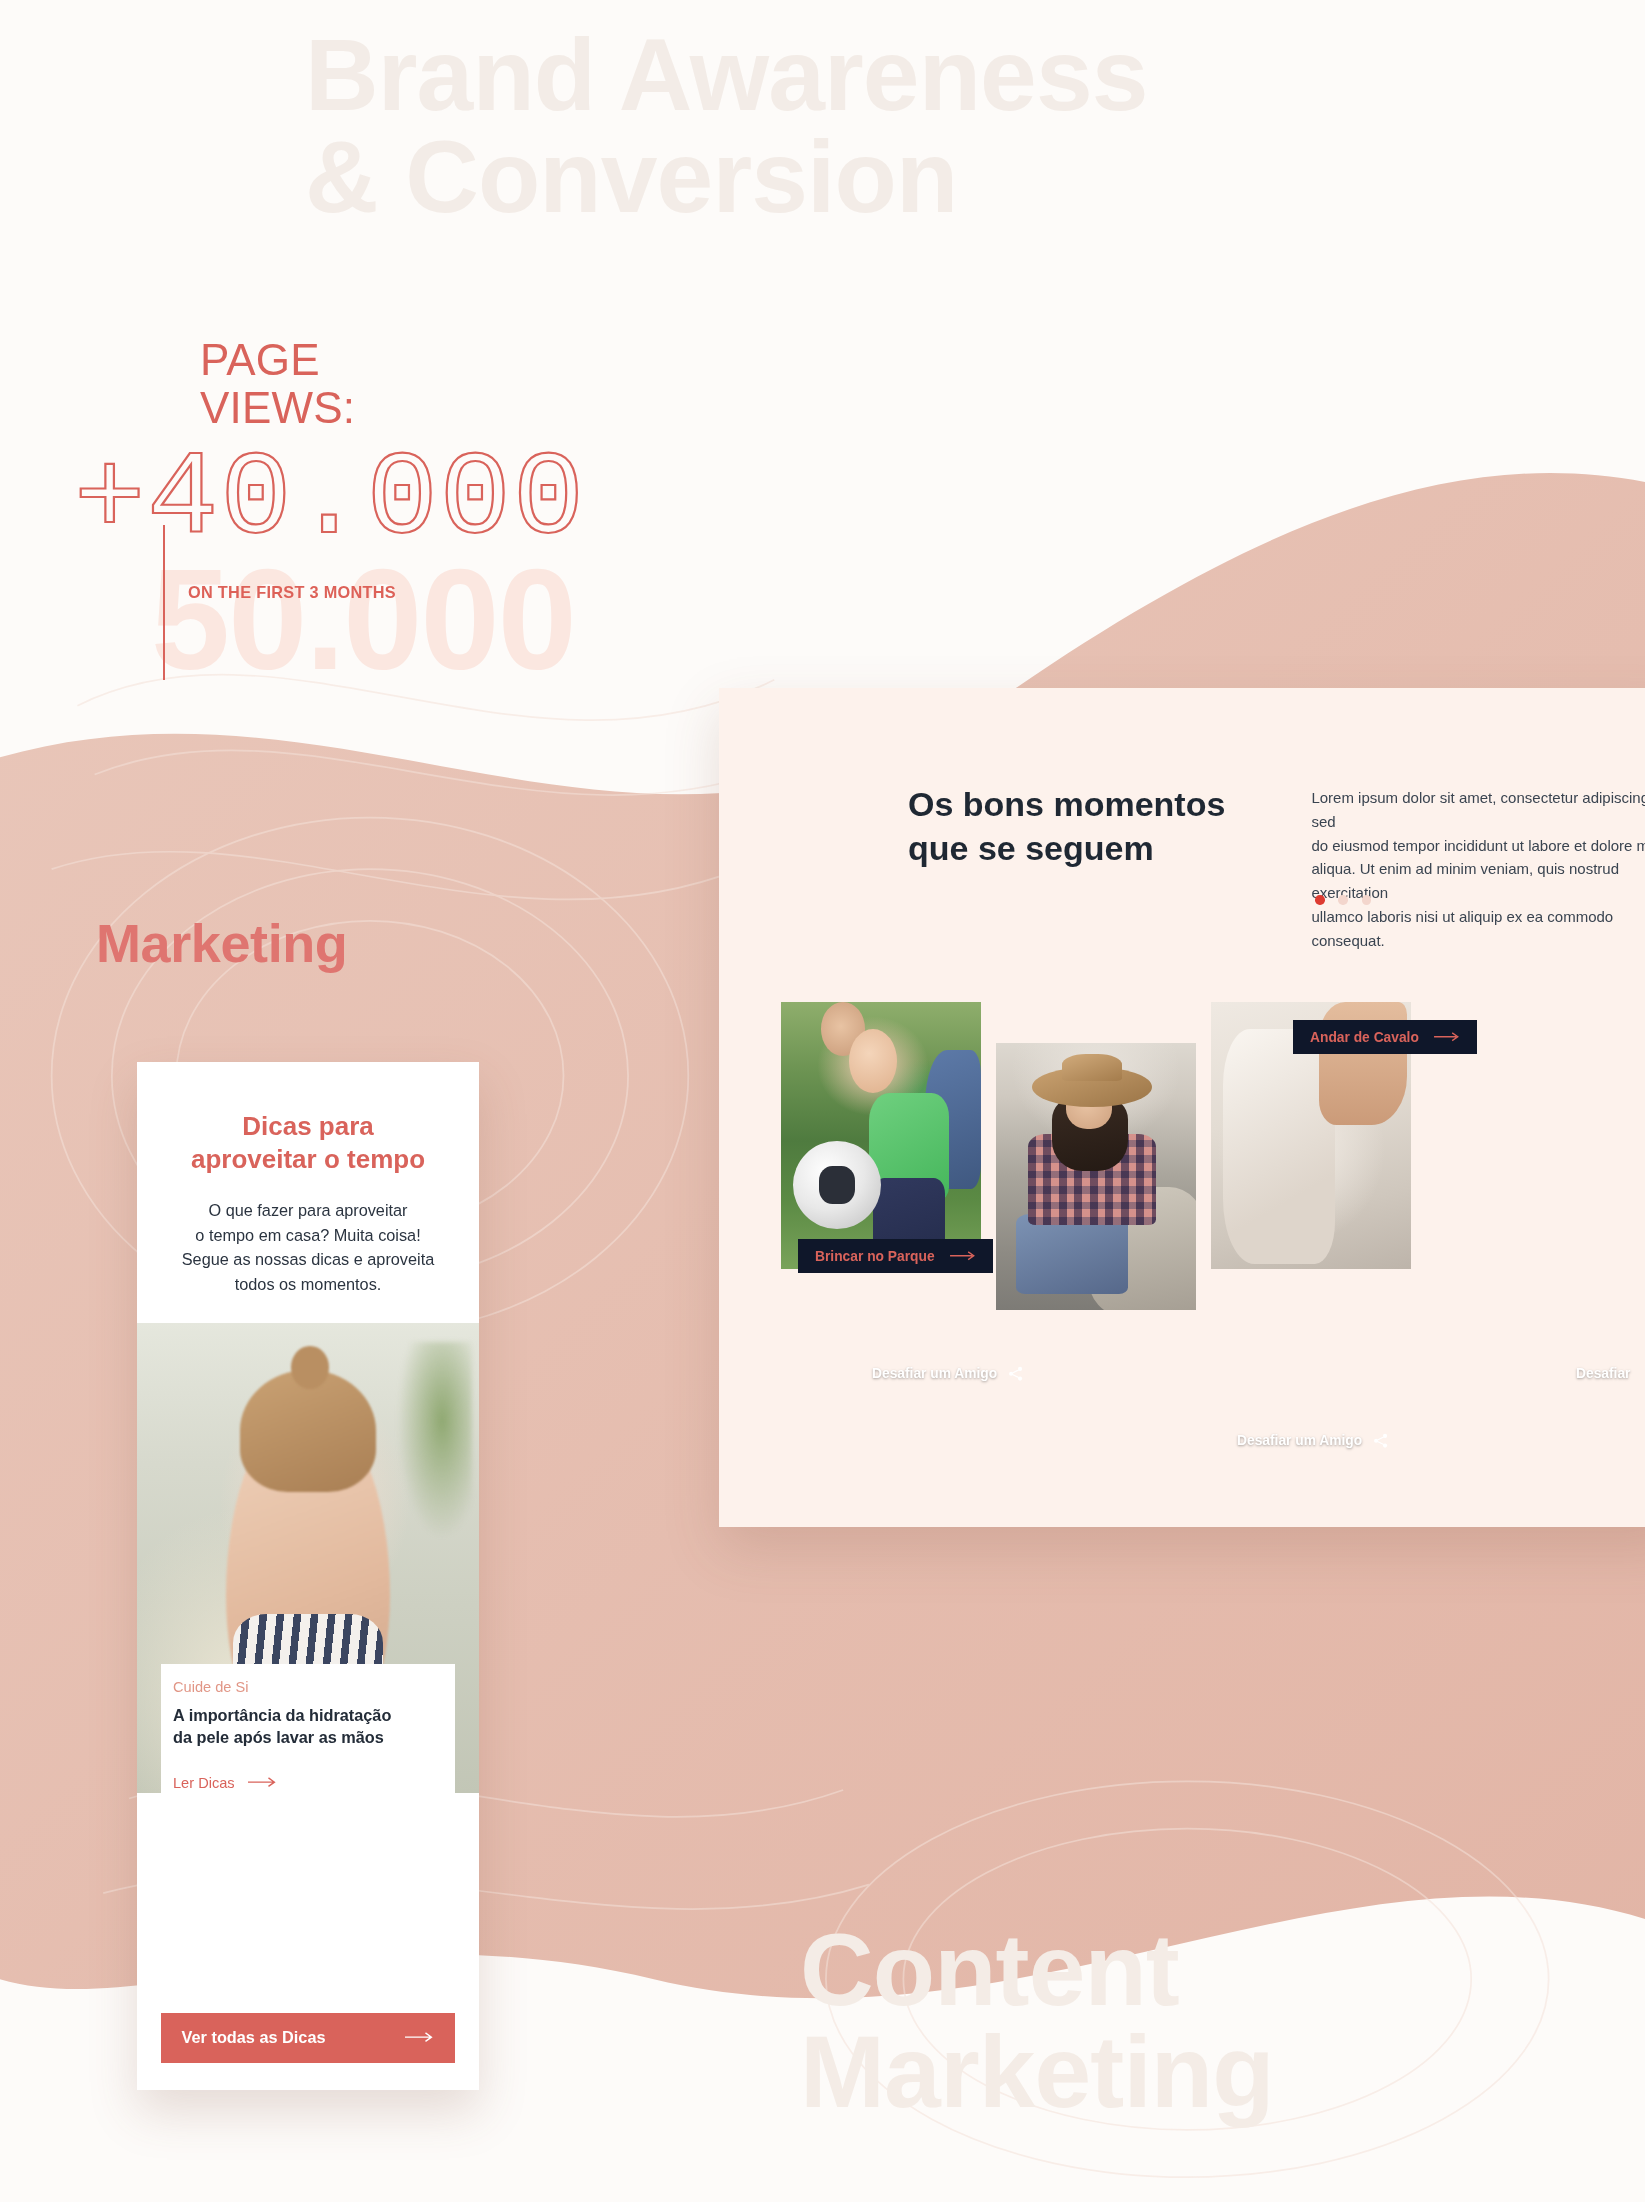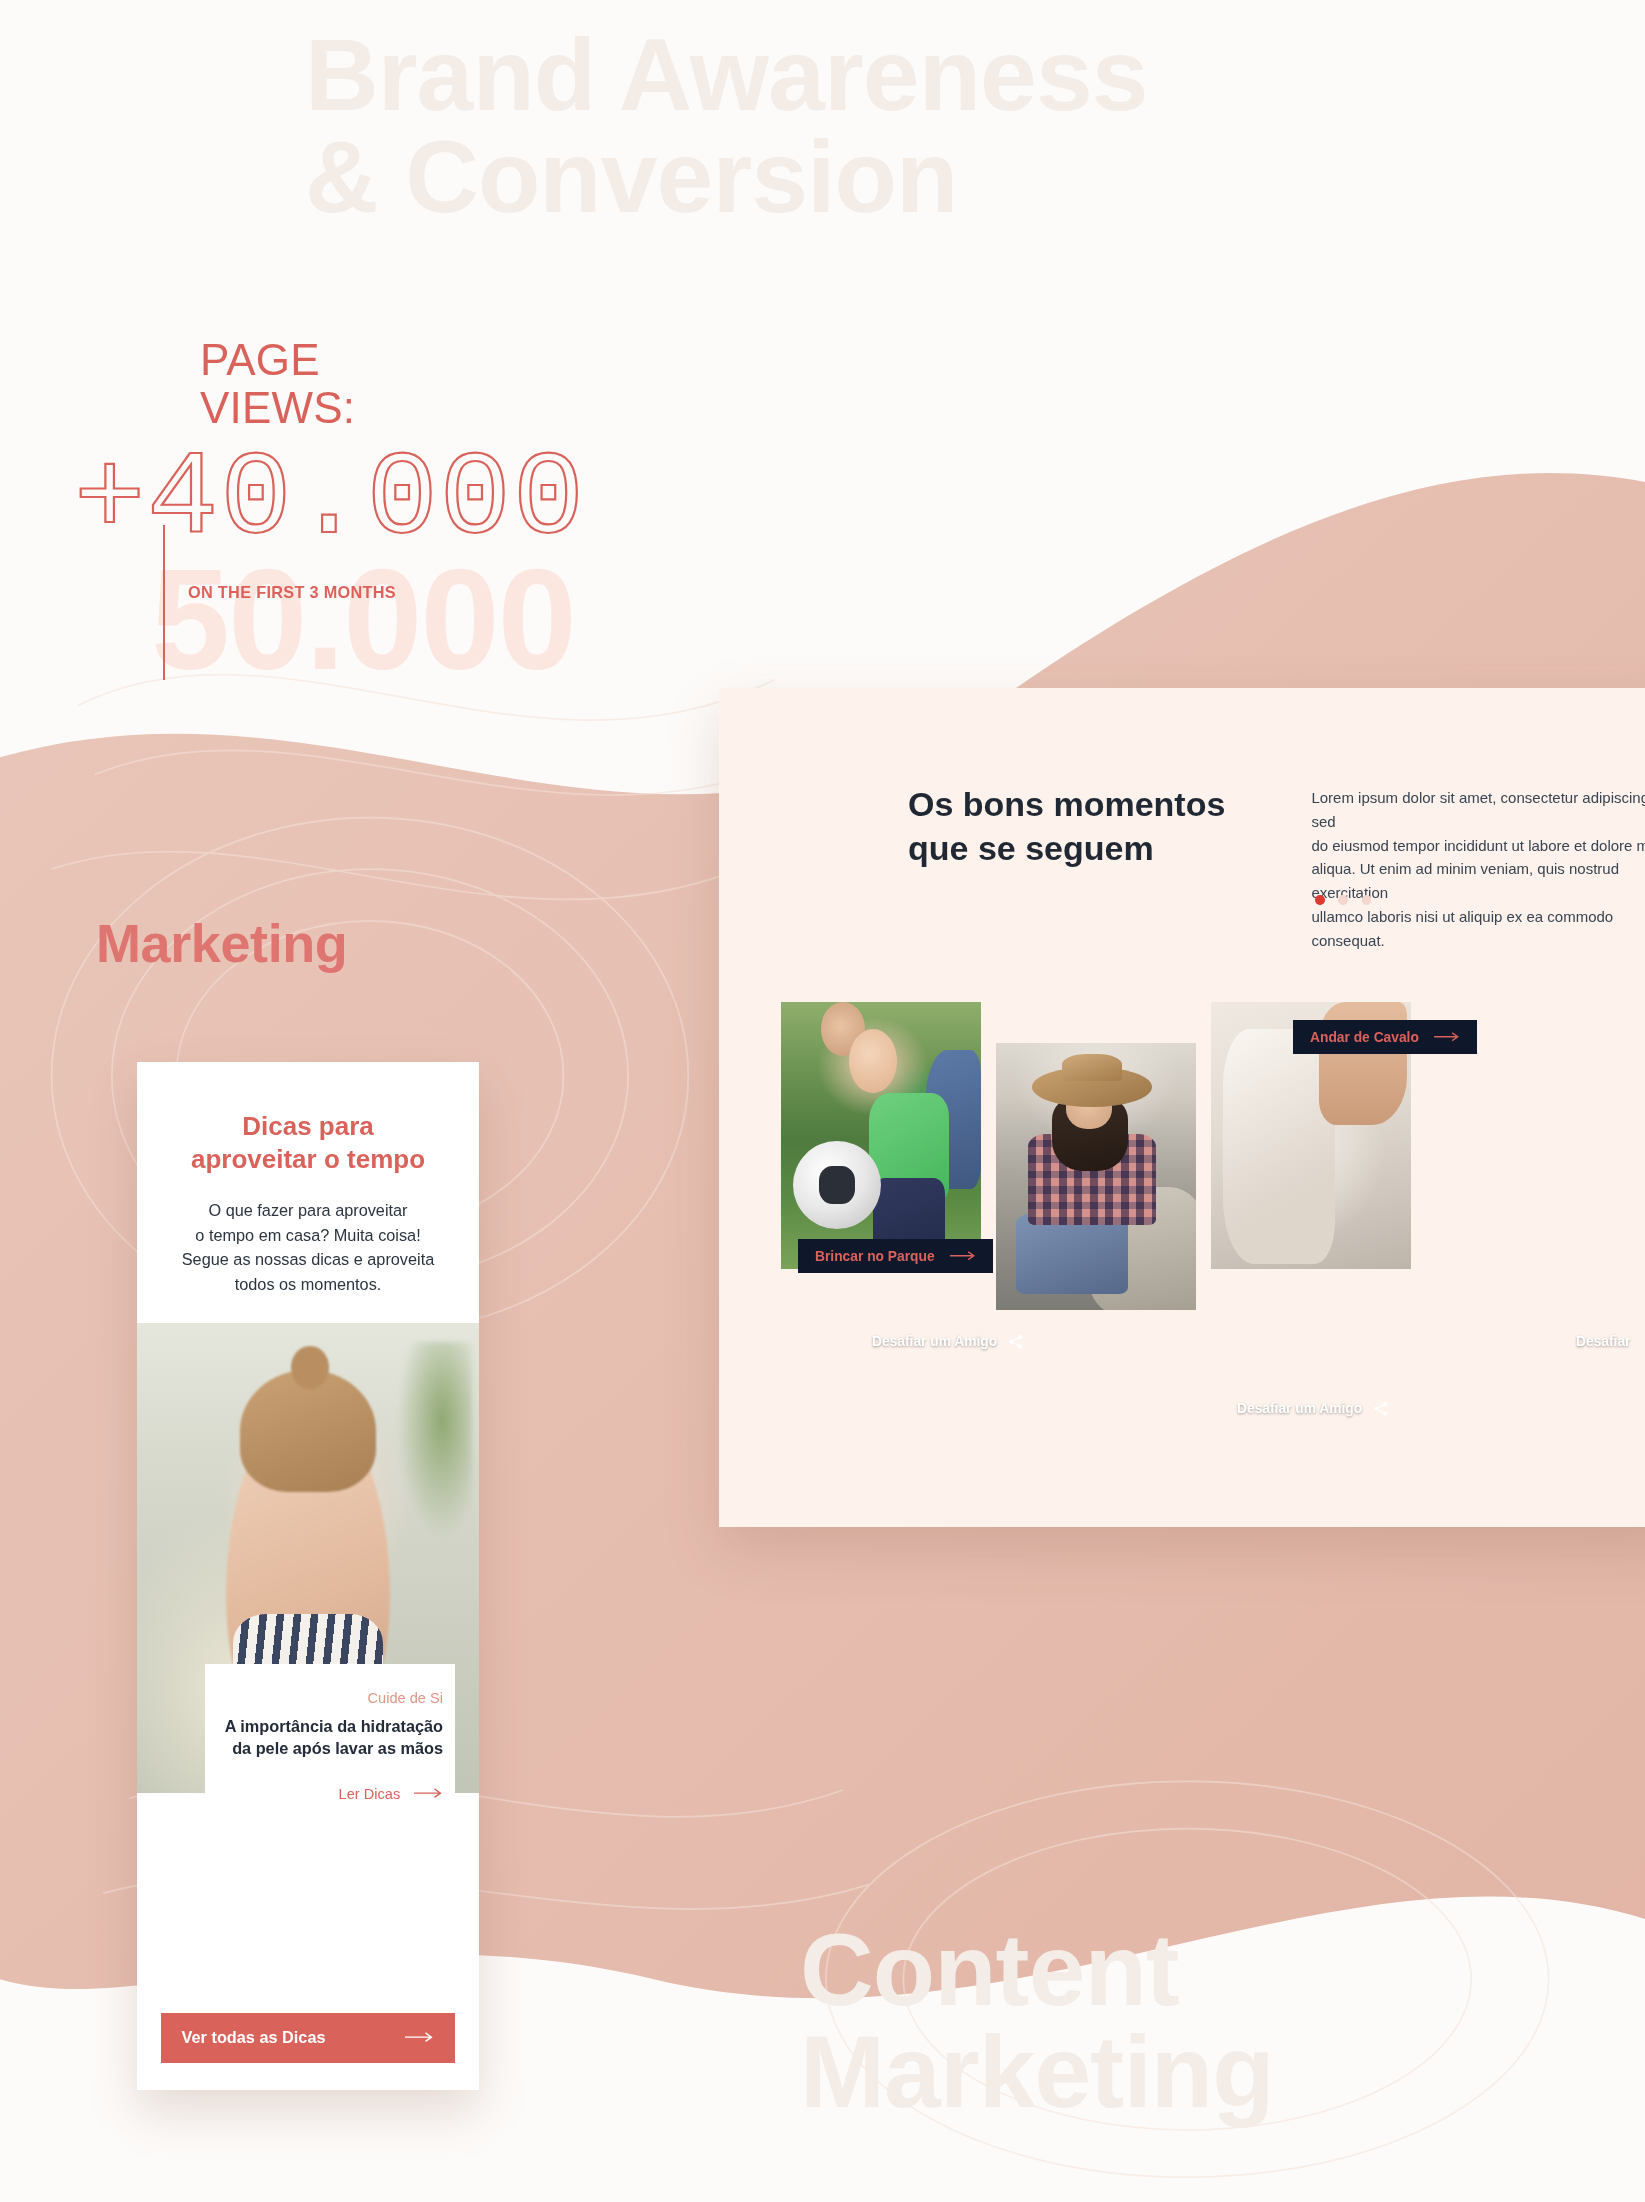--- a/index.html
+++ b/index.html
@@ -176,23 +176,22 @@
     position: absolute; right: 2%; top: 4%;
     width: 22%; height: 42%;
     background: radial-gradient(ellipse at 60% 40%, #8fa871 0%, rgba(143,168,113,0) 70%);
     filter: blur(2.6px);
   }
 
   .m-tip {
     position: absolute;
     left: 24px; right: 24px; top: 602px;
     background: #ffffff;
-    padding: 26px 12px 26px;
-    text-align: right;
-    margin-left: 44px;
+    padding: 15px 12px 26px;
+    text-align: left;
   }
   .m-tip-kicker { color: #e19686; font-size: 14.6px; font-weight: 500; }
   .m-tip-title {
     margin-top: 8.6px;
     color: #232c38;
     font-size: 16.3px;
     font-weight: 700;
     line-height: 1.38;
     white-space: pre-line;
   }
@@ -393,20 +392,21 @@
   }
 
   .overlay-label {
     position: absolute;
     color: #ffffff;
     font-size: 13.8px;
     font-weight: 700;
     display: flex; align-items: center; gap: 10.3px;
     text-shadow: 0 0.9px 2.6px rgba(0,0,0,.35);
     white-space: nowrap;
+    margin-top: 32px;
   }
 
   #dots {
     position: absolute;
     left: 1315px; top: 895px;
     display: flex; gap: 13.8px; align-items: center;
   }
   .dot { width: 9.5px; height: 9.5px; border-radius: 50%; background: #f3d6cd; }
   .dot.active { background: #dd3b31; }
 

